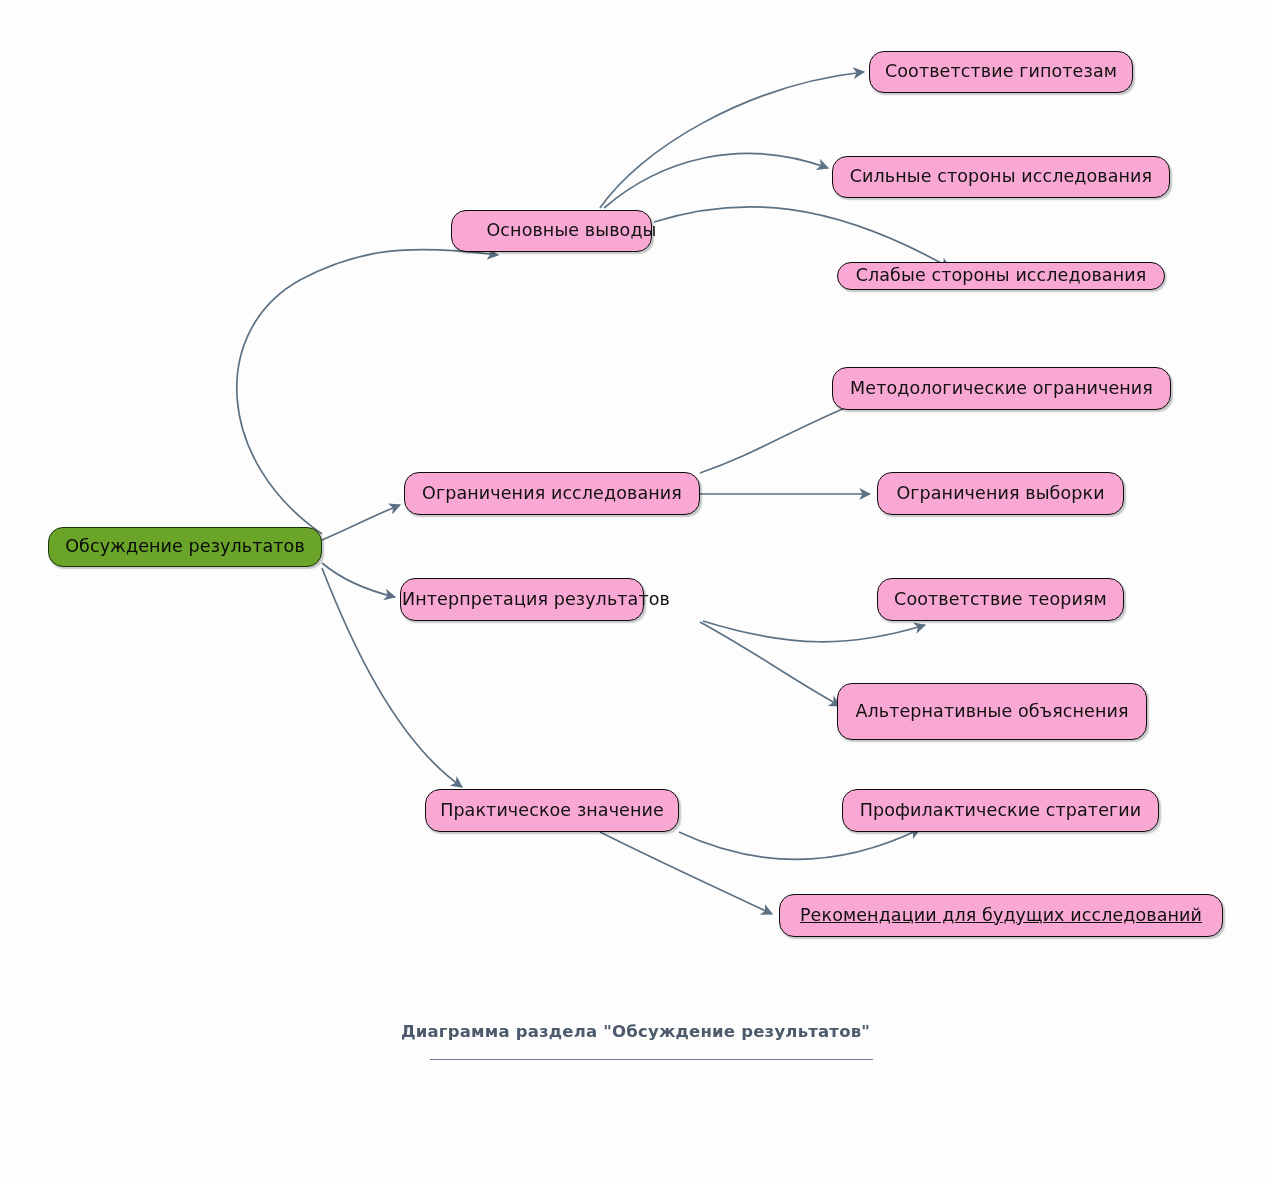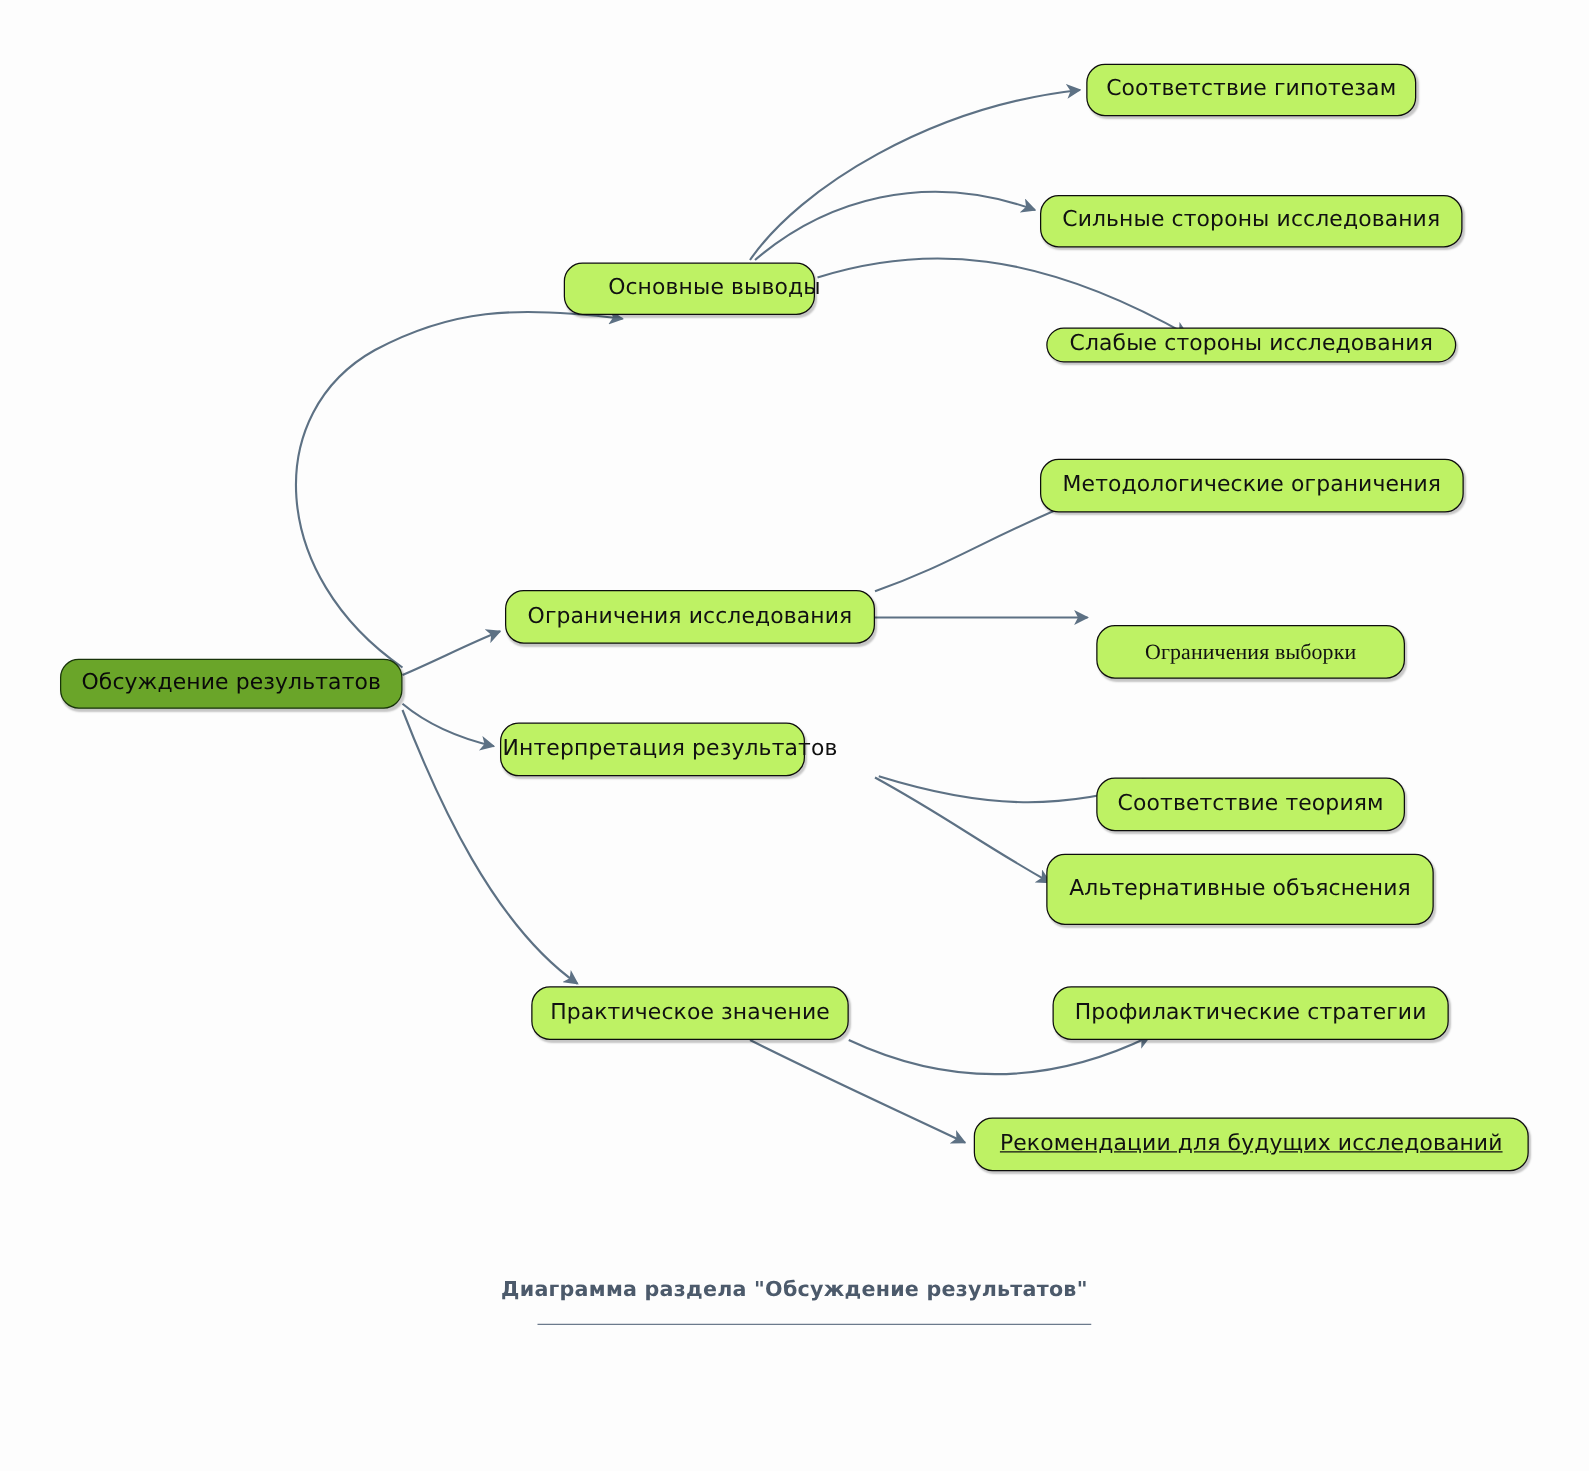--- a/index.html
+++ b/index.html
@@ -34,21 +34,21 @@
   }
 
   .node {
     position: absolute;
     box-sizing: border-box;
     display: flex;
     align-items: center;
     justify-content: center;
     border: 1.6px solid #0d0d0d;
     border-radius: 15px;
-    background: #bef264;
+    background: #f9a8d4;
     color: #111111;
     font-size: 17.5px;
     line-height: 1;
     white-space: nowrap;
     letter-spacing: 0.1px;
     box-shadow: 1.5px 2px 1.5px rgba(0,0,0,0.22);
   }
 
   .node.root {
     background: #6aa529;
@@ -136,27 +136,27 @@
       </div>
       <div class="node" style="left: 837px; top: 262px; width: 328px; height: 28px;">
         <span class="node-label">Слабые стороны исследования</span>
       </div>
       <div class="node" style="left: 404px; top: 472px; width: 296px; height: 43px;">
         <span class="node-label">Ограничения исследования</span>
       </div>
       <div class="node" style="left: 832px; top: 367px; width: 339px; height: 43px;">
         <span class="node-label">Методологические ограничения</span>
       </div>
-      <div class="node" style="left: 877px; top: 500px; width: 247px; height: 43px; font-family: Liberation Serif, serif;">
+      <div class="node" style="left: 877px; top: 472px; width: 247px; height: 43px;">
         <span class="node-label">Ограничения выборки</span>
       </div>
       <div class="node" style="left: 400px; top: 578px; width: 244px; height: 43px; padding-left: 28px;">
         <span class="node-label">Интерпретация результатов</span>
       </div>
-      <div class="node" style="left: 877px; top: 578px; width: 247px; height: 43px; margin-top: 44px;">
+      <div class="node" style="left: 877px; top: 578px; width: 247px; height: 43px;">
         <span class="node-label">Соответствие теориям</span>
       </div>
       <div class="node" style="left: 837px; top: 683px; width: 310px; height: 57px;">
         <span class="node-label">Альтернативные объяснения</span>
       </div>
       <div class="node" style="left: 425px; top: 789px; width: 254px; height: 43px;">
         <span class="node-label">Практическое значение</span>
       </div>
       <div class="node" style="left: 842px; top: 789px; width: 317px; height: 43px;">
         <span class="node-label">Профилактические стратегии</span>

